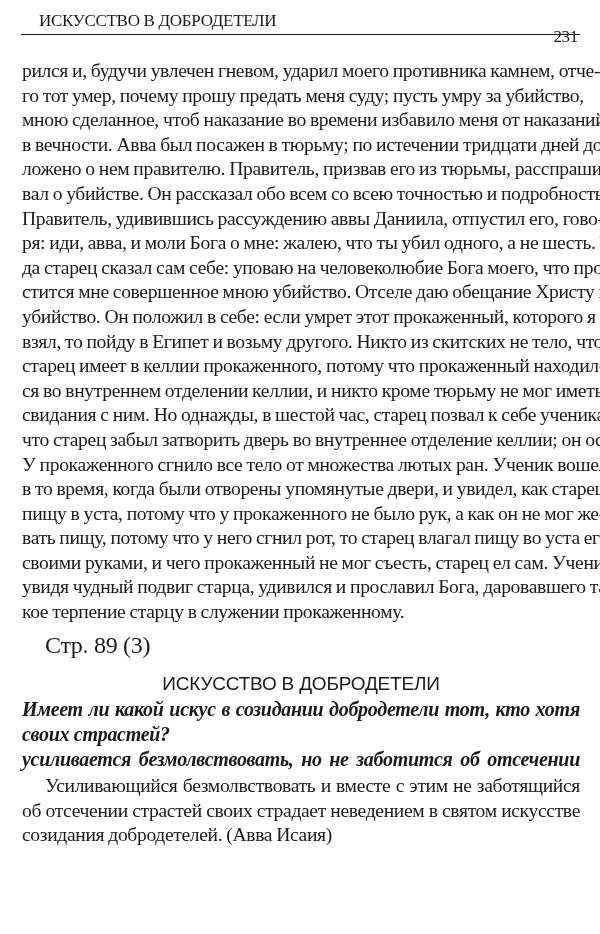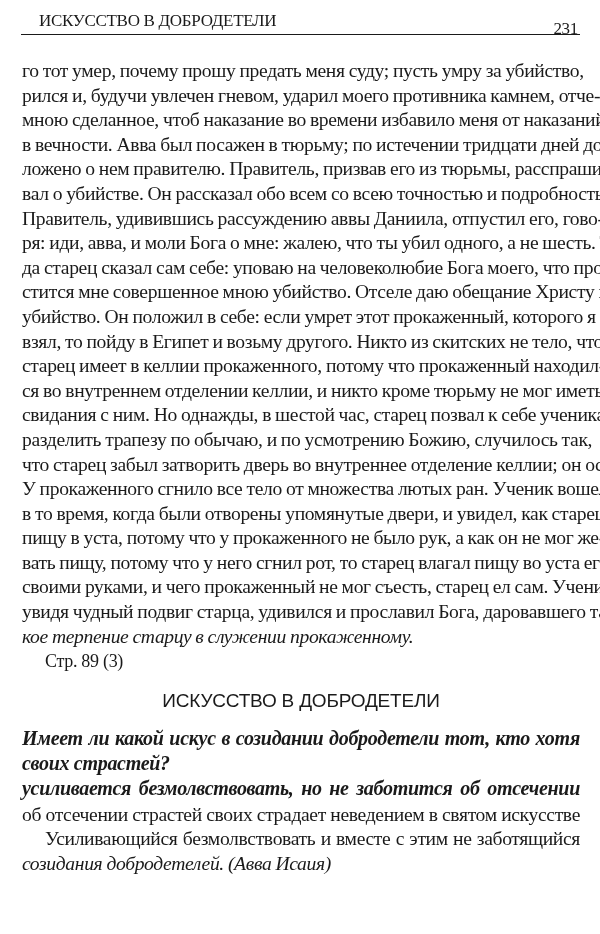--- a/index.html
+++ b/index.html
@@ -27,21 +27,21 @@
       letter-spacing: -0.3px;
     }
     .running-header .title {
       position: absolute;
       left: 18px;
       top: 0;
     }
     .running-header .page-num {
       position: absolute;
       right: 2px;
-      top: 8px;
+      top: 16px;
     }
     .content {
       position: absolute;
       left: 22px;
       width: 558px;
       top: 59px;
     }
     .para {
       font-size: 19.6px;
       line-height: 24.6px;
@@ -51,95 +51,93 @@
       word-spacing: -0.5px;
     }
     .line {
       display: block;
       white-space: nowrap;
       text-align-last: justify;
       text-align: justify;
     }
     .line.last {
       text-align-last: left;
-      font-style: italic;
     }
     .ref {
-      font-size: 18px;
+      font-size: 24px;
       line-height: 24.6px;
       padding-left: 23px;
       letter-spacing: -0.3px;
+      margin-top: 8px;
     }
     .section-title {
       font-family: "Liberation Sans", "DejaVu Sans", sans-serif;
       font-size: 19px;
       text-align: center;
       margin-top: 14px;
       line-height: 26px;
       letter-spacing: -0.2px;
     }
     .question {
       font-style: italic;
       font-weight: bold;
       font-size: 20px;
       line-height: 25px;
-      margin-top: 12px;
       letter-spacing: -0.3px;
     }
     .answer {
       margin-top: 2px;
     }
     .answer .line.first {
       text-indent: 23px;
     }
   </style>
 </head>
 <body>
 
 <div class="running-header">
   <span class="title">ИСКУССТВО В ДОБРОДЕТЕЛИ</span>
   <span class="page-num">231</span>
 </div>
 
 <div class="content">
   <div class="para">
+    <span class="line">рился и, будучи увлечен гневом, ударил моего противника камнем, отче-</span>
     <span class="line">го тот умер, почему прошу предать меня суду; пусть умру за убийство,</span>
-    <span class="line">рился и, будучи увлечен гневом, ударил моего противника камнем, отче-</span>
     <span class="line">мною сделанное, чтоб наказание во времени избавило меня от наказаний</span>
     <span class="line">в вечности. Авва был посажен в тюрьму; по истечении тридцати дней до-</span>
     <span class="line">ложено о нем правителю. Правитель, призвав его из тюрьмы, расспраши-</span>
     <span class="line">вал о убийстве. Он рассказал обо всем со всею точностью и подробностью.</span>
     <span class="line">Правитель, удивившись рассуждению аввы Даниила, отпустил его, гово-</span>
     <span class="line">ря: иди, авва, и моли Бога о мне: жалею, что ты убил одного, а не шесть. Тог-</span>
     <span class="line">да старец сказал сам себе: уповаю на человеколюбие Бога моего, что про-</span>
     <span class="line">стится мне совершенное мною убийство. Отселе даю обещание Христу мо-</span>
     <span class="line">убийство. Он положил в себе: если умрет этот прокаженный, которого я</span>
     <span class="line">взял, то пойду в Египет и возьму другого. Никто из скитских не тело, что</span>
     <span class="line">старец имеет в келлии прокаженного, потому что прокаженный находил-</span>
     <span class="line">ся во внутреннем отделении келлии, и никто кроме тюрьму не мог иметь</span>
     <span class="line">свидания с ним. Но однажды, в шестой час, старец позвал к себе ученика</span>
-    <span class="line">разделить трапезу по обычаю, и по усмотрению Божию, случилось так,</span>
     <span class="line">что старец забыл затворить дверь во внутреннее отделение келлии; он ос-</span>
     <span class="line">У прокаженного сгнило все тело от множества лютых ран. Ученик вошел</span>
     <span class="line">в то время, когда были отворены упомянутые двери, и увидел, как старец</span>
     <span class="line">пищу в уста, потому что у прокаженного не было рук, а как он не мог же-</span>
     <span class="line">вать пищу, потому что у него сгнил рот, то старец влагал пищу во уста его</span>
     <span class="line">своими руками, и чего прокаженный не мог съесть, старец ел сам. Ученик,</span>
     <span class="line">увидя чудный подвиг старца, удивился и прославил Бога, даровавшего та-</span>
     <span class="line last">кое терпение старцу в служении прокаженному.</span>
   </div>
   <div class="ref">Стр. 89 (3)</div>
 
   <div class="section-title">ИСКУССТВО В ДОБРОДЕТЕЛИ</div>
 
   <div class="question">
     <span class="line">Имеет ли какой искус в созидании добродетели тот, кто хотя</span>
     <span class="line last">своих страстей?</span>
     <span class="line">усиливается безмолвствовать, но не заботится об отсечении</span>
   </div>
 
   <div class="para answer">
+    <span class="line first">Усиливающийся безмолвствовать и вместе с этим не заботящийся</span>
     <span class="line">об отсечении страстей своих страдает неведением в святом искусстве</span>
-    <span class="line first">Усиливающийся безмолвствовать и вместе с этим не заботящийся</span>
     <span class="line last">созидания добродетелей. (Авва Исаия)</span>
   </div>
 
 </div>
 
 </body></html>

